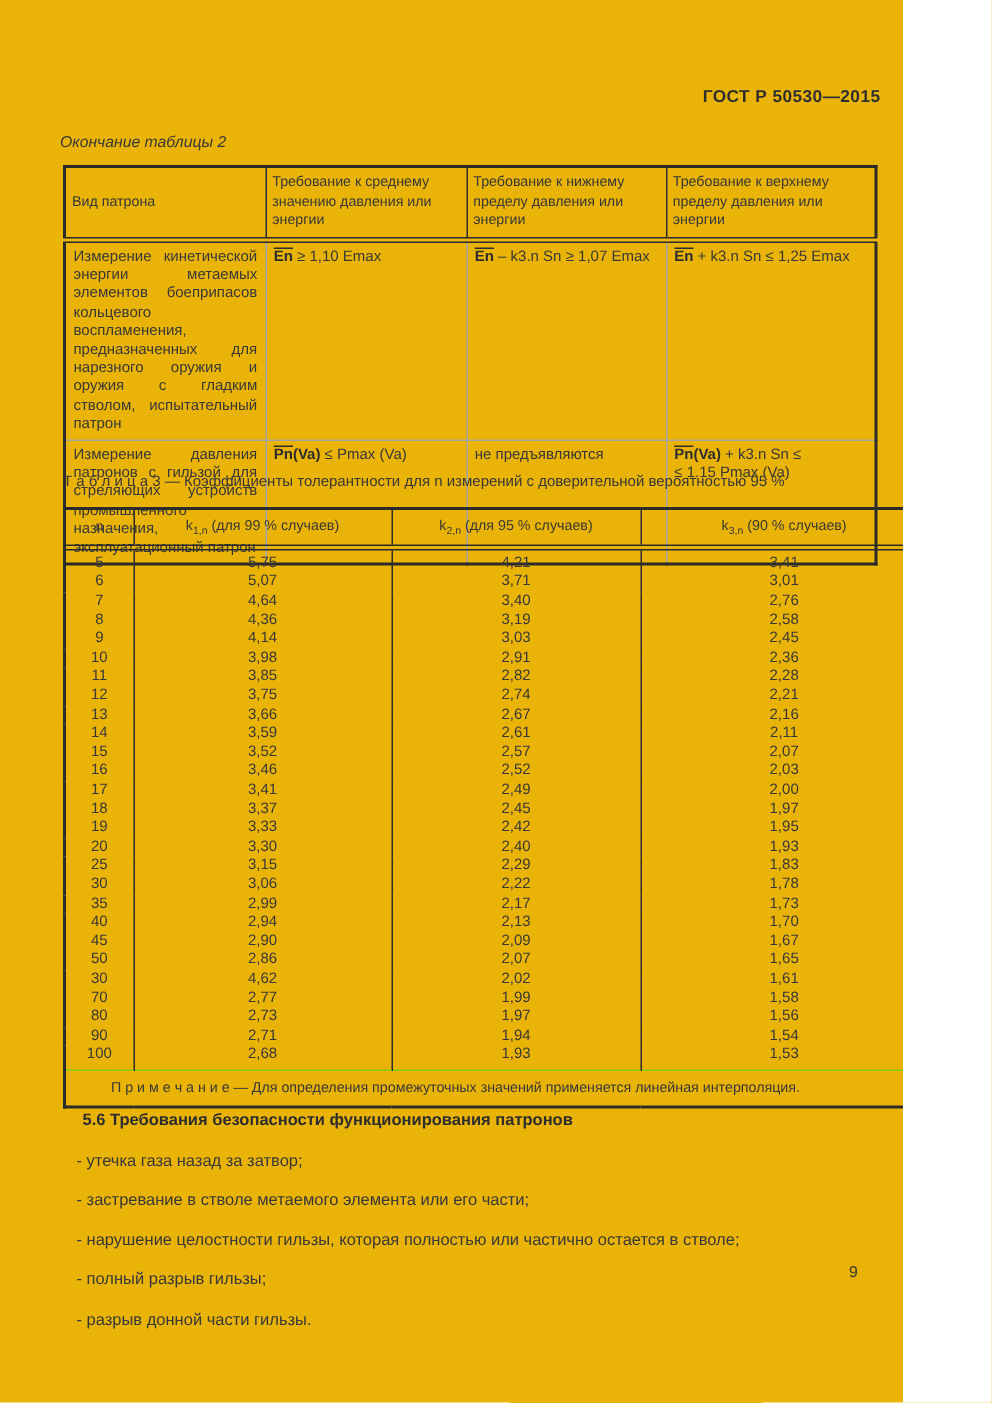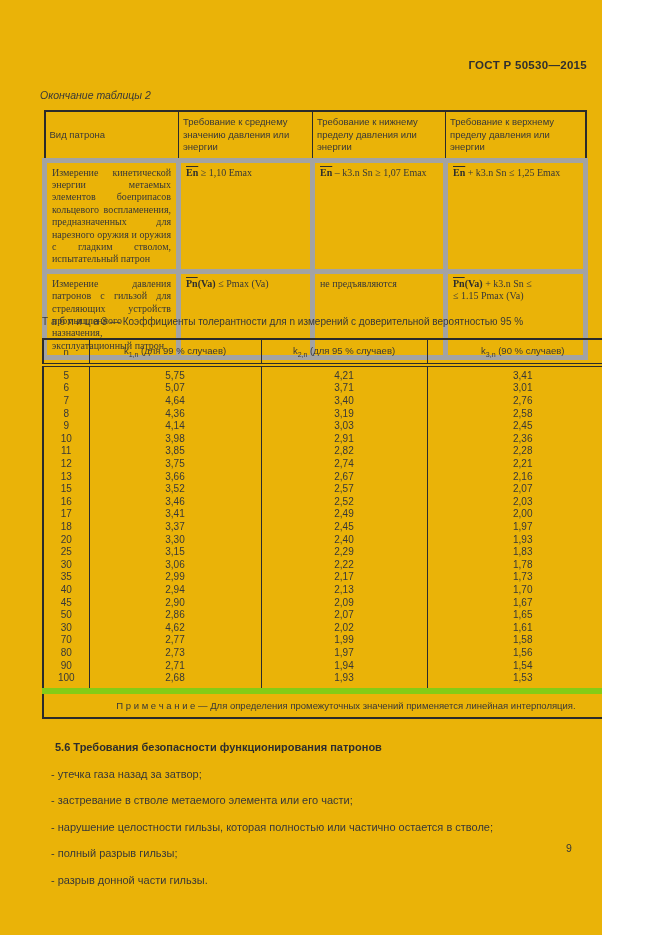--- a/index.html
+++ b/index.html
@@ -12,39 +12,39 @@
   .doc-code{position:absolute;top:59px;left:0;width:587px;text-align:right;
     font-weight:bold;font-size:11.5px;color:#2f2f2f;letter-spacing:.3px;}
   .cont-label{position:absolute;top:89px;left:40px;font-style:italic;font-size:10.5px;}
   
   table{border-collapse:collapse;}
   .t2{position:absolute;top:110px;left:42px;width:541px;table-layout:fixed;
     border:2px solid #2b2b2b;font-size:10px;}
   .t2 th{border:1px solid #2b2b2b;border-bottom:4px double #2b2b2b;font-weight:normal;
     font-size:9.5px;line-height:12.5px;padding:4px 4px;text-align:left;vertical-align:middle;
     height:44px;box-sizing:border-box;}
-  .t2 td{border:5px solid #a3a3a3;vertical-align:top;padding:4px 5px 3px 5px;
-    line-height:12.4px;box-sizing:border-box;font-family:Liberation Serif, serif;}
+  .t2 td{border:1px solid #a3a3a3;vertical-align:top;padding:4px 5px 3px 5px;
+    line-height:12.4px;box-sizing:border-box;}
   .t2 .r1{height:85px;} .t2 .r2{height:66px;padding-left:44px;}
   .kind{text-align:justify;}
   .fvar{font-weight:bold;color:#2d2d2d;}
   .ov{text-decoration:overline;}
   
   .caption3{position:absolute;top:316px;left:42px;width:576px;font-size:10px;line-height:12.5px;}
   .t3{position:absolute;top:338px;left:42px;width:576px;table-layout:fixed;
     border:2px solid #2b2b2b;font-size:10px;}
   .t3 thead th{border:1px solid #2b2b2b;border-bottom:4px double #2b2b2b;font-weight:normal;
     font-size:9.5px;text-align:center;padding:5px 2px;box-sizing:border-box;}
   .t3 thead sub{font-size:7px;}
   .t3 tbody td{border-left:1px solid #2b2b2b;border-right:1px solid #2b2b2b;
     border-top:none;border-bottom:none;text-align:center;padding:0;
     line-height:12.6px;font-size:10px;}
   .t3 tbody tr:first-child td{padding-top:3px;}
   .t3 tbody tr:last-child td{padding-bottom:3px;}
-  .t3 tfoot td{border-top:6px solid #84cc16;padding:6px 0 6px 30px;font-size:9.5px;text-align:center;}
+  .t3 tfoot td{border-top:1px solid #84cc16;padding:6px 0 6px 30px;font-size:9.5px;text-align:left;}
   
   .section{position:absolute;top:740px;left:39px;width:540px;font-size:11px;line-height:14.5px;}
   .section .heading{font-weight:bold;color:#2d2d2d;margin:0 0 4px 16px;}
   .section .para{margin:0 0 1px 16px;}
   .defect{margin:12px;}
   .page-num{position:absolute;top:842px;left:566px;font-size:10.5px;}
 </style>
 </head>
 <body>
 
@@ -162,20 +162,26 @@
           <td>2,74</td>
           <td>2,21</td>
         </tr>
         <tr>
           <td>13</td>
           <td>3,66</td>
           <td>2,67</td>
           <td>2,16</td>
         </tr>
         <tr>
+          <td>14</td>
+          <td>3,59</td>
+          <td>2,61</td>
+          <td>2,11</td>
+        </tr>
+        <tr>
           <td>15</td>
           <td>3,52</td>
           <td>2,57</td>
           <td>2,07</td>
         </tr>
         <tr>
           <td>16</td>
           <td>3,46</td>
           <td>2,52</td>
           <td>2,03</td>
@@ -184,20 +190,26 @@
           <td>17</td>
           <td>3,41</td>
           <td>2,49</td>
           <td>2,00</td>
         </tr>
         <tr>
           <td>18</td>
           <td>3,37</td>
           <td>2,45</td>
           <td>1,97</td>
+        </tr>
+        <tr>
+          <td>19</td>
+          <td>3,33</td>
+          <td>2,42</td>
+          <td>1,95</td>
         </tr>
         <tr>
           <td>20</td>
           <td>3,30</td>
           <td>2,40</td>
           <td>1,93</td>
         </tr>
         <tr>
           <td>25</td>
           <td>3,15</td>

